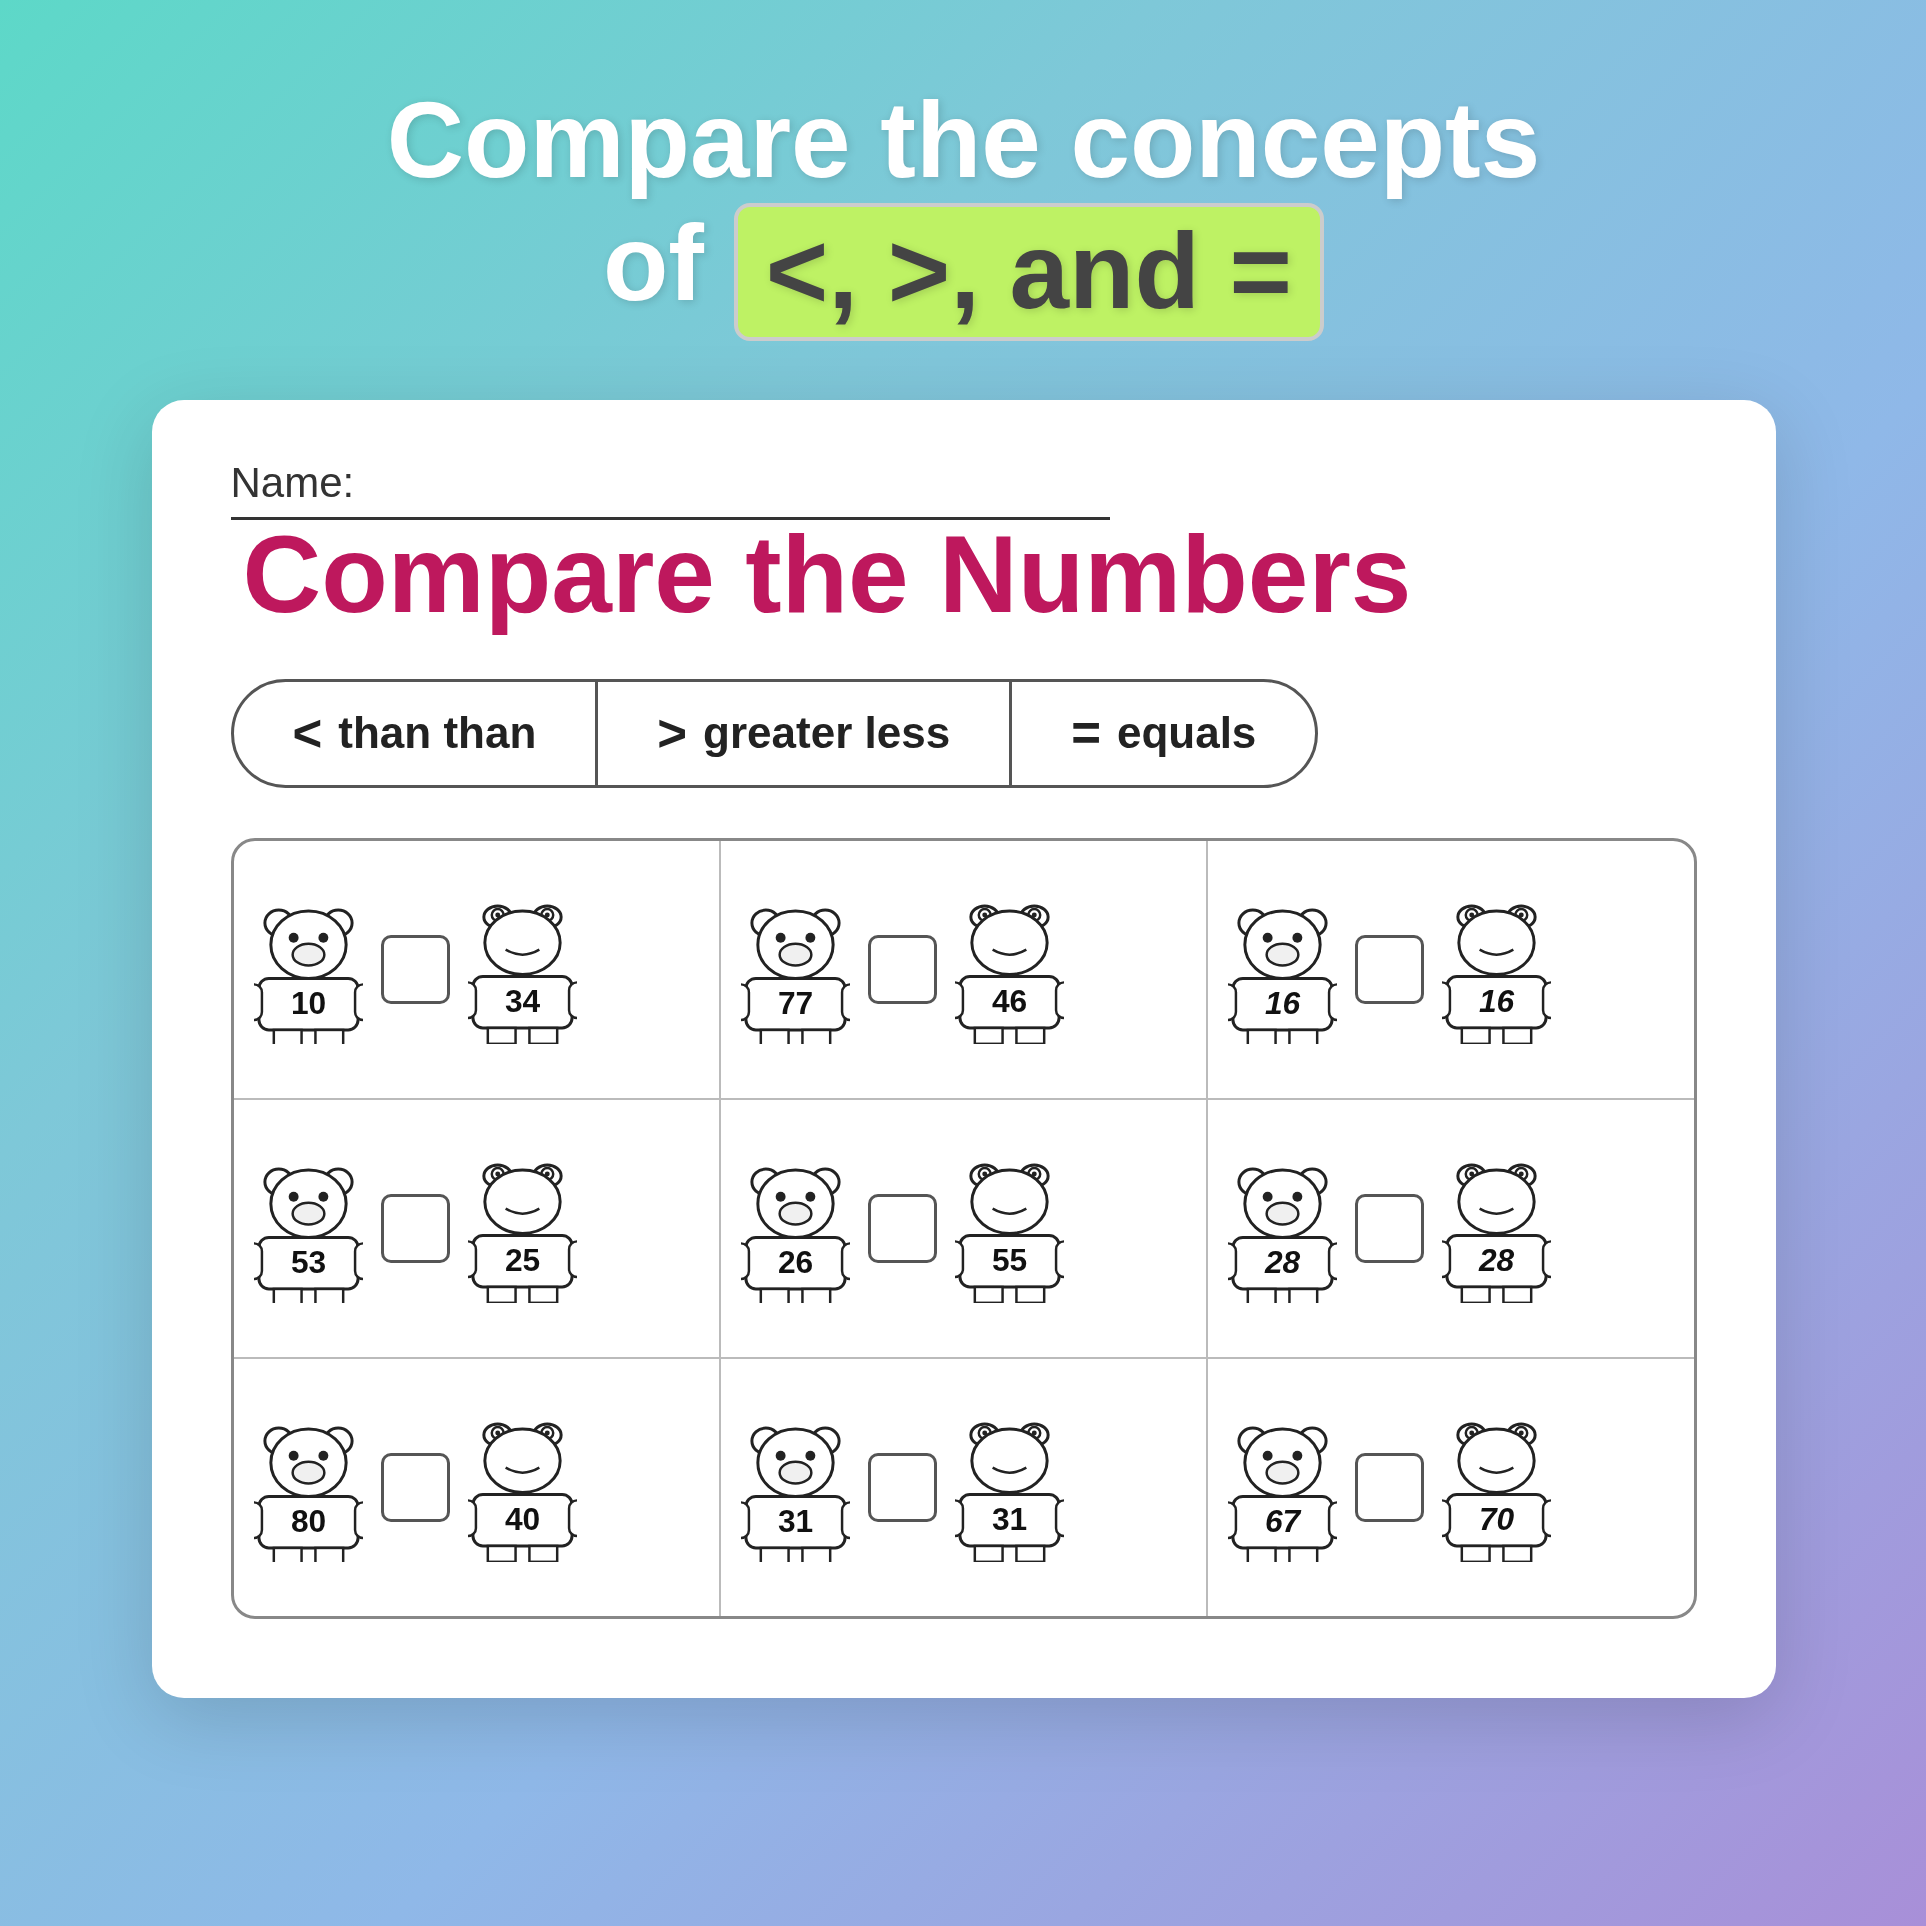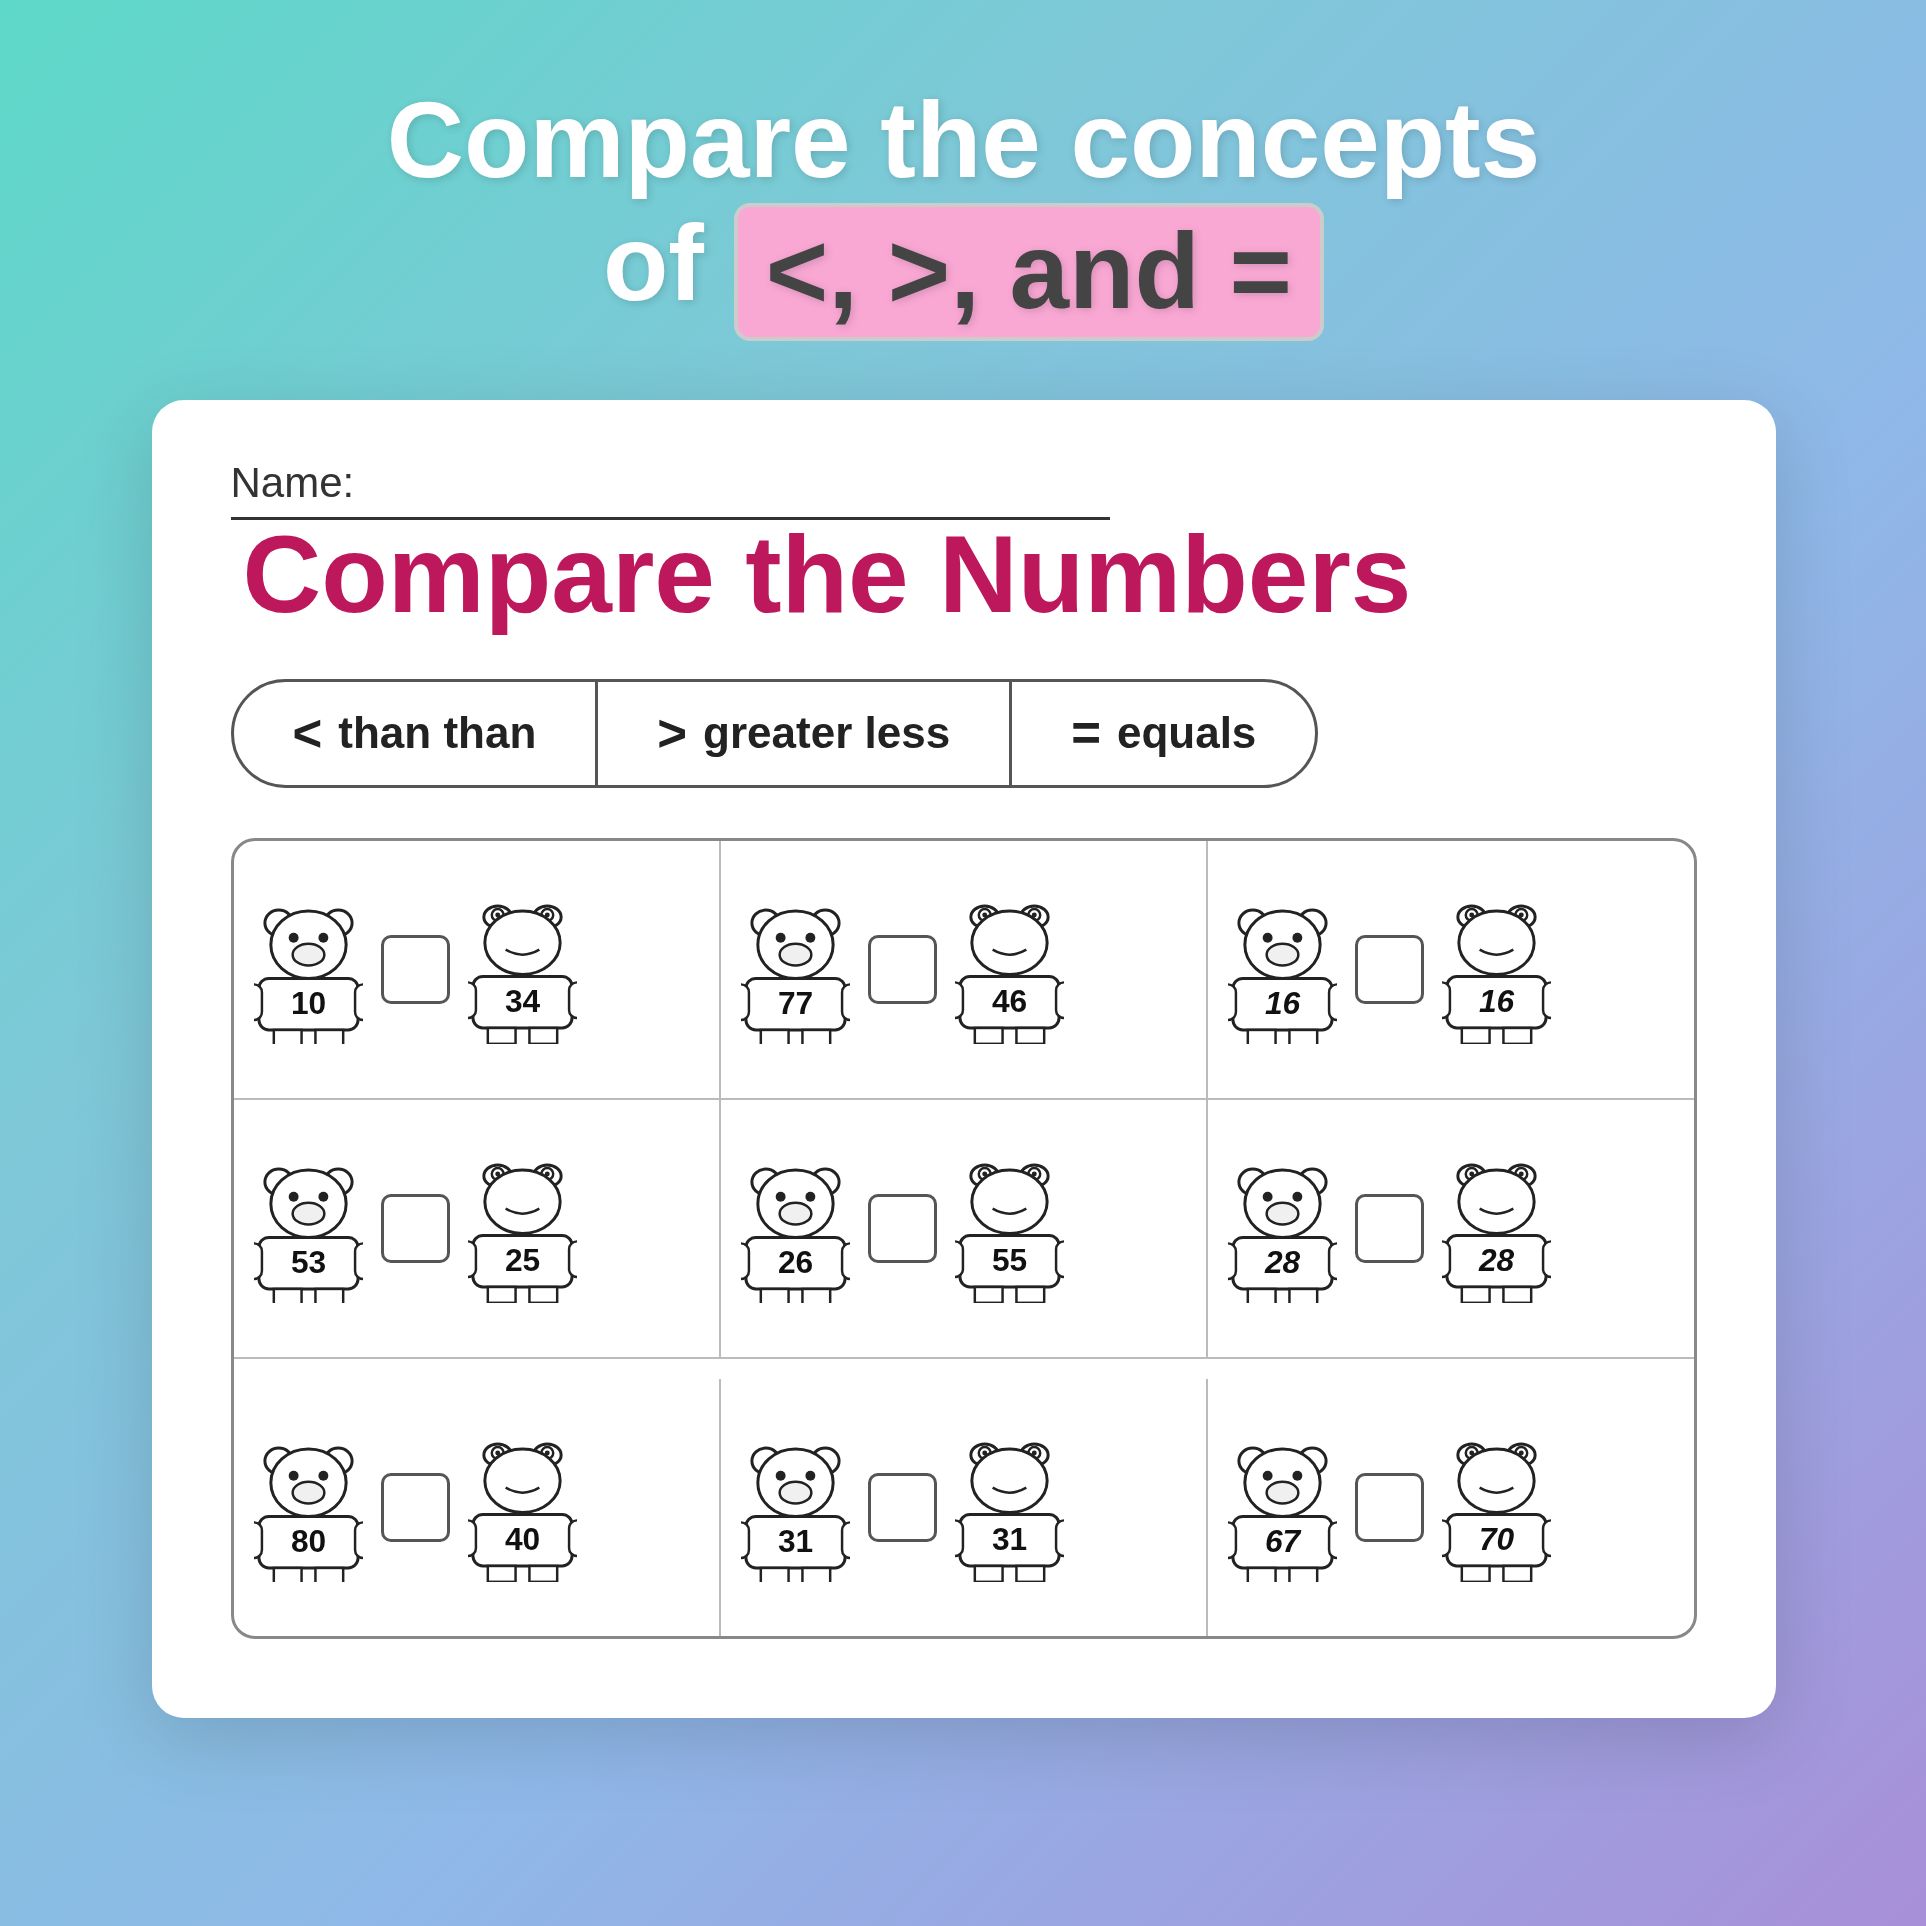--- a/index.html
+++ b/index.html
@@ -26,21 +26,21 @@
     .header-title {
       font-size: 107px;
       font-weight: 900;
       line-height: 1.15;
       text-shadow: 2px 2px 8px rgba(0,0,0,0.15);
       font-family: 'Arial Rounded MT Bold', Arial, sans-serif;
     }
 
     .header-highlight {
       display: inline-block;
-      background: #f9a8d4;
+      background: #bef264;
       color: #444;
       border-radius: 16px;
       padding: 6px 28px;
       font-size: 107px;
       font-weight: 900;
       border: 4px solid #ccc;
       vertical-align: middle;
       line-height: 1.1;
     }
 
@@ -115,21 +115,20 @@
       overflow: hidden;
     }
 
     .problems-row {
       display: flex;
       border-bottom: 2px solid #bbb;
     }
 
     .problems-row:last-child {
       border-bottom: none;
-      margin-top: 20px;
     }
 
     .problem-cell {
       flex: 1;
       display: flex;
       align-items: center;
       justify-content: flex-start;
       padding: 30px 20px;
       border-right: 2px solid #bbb;
       min-height: 257px;

